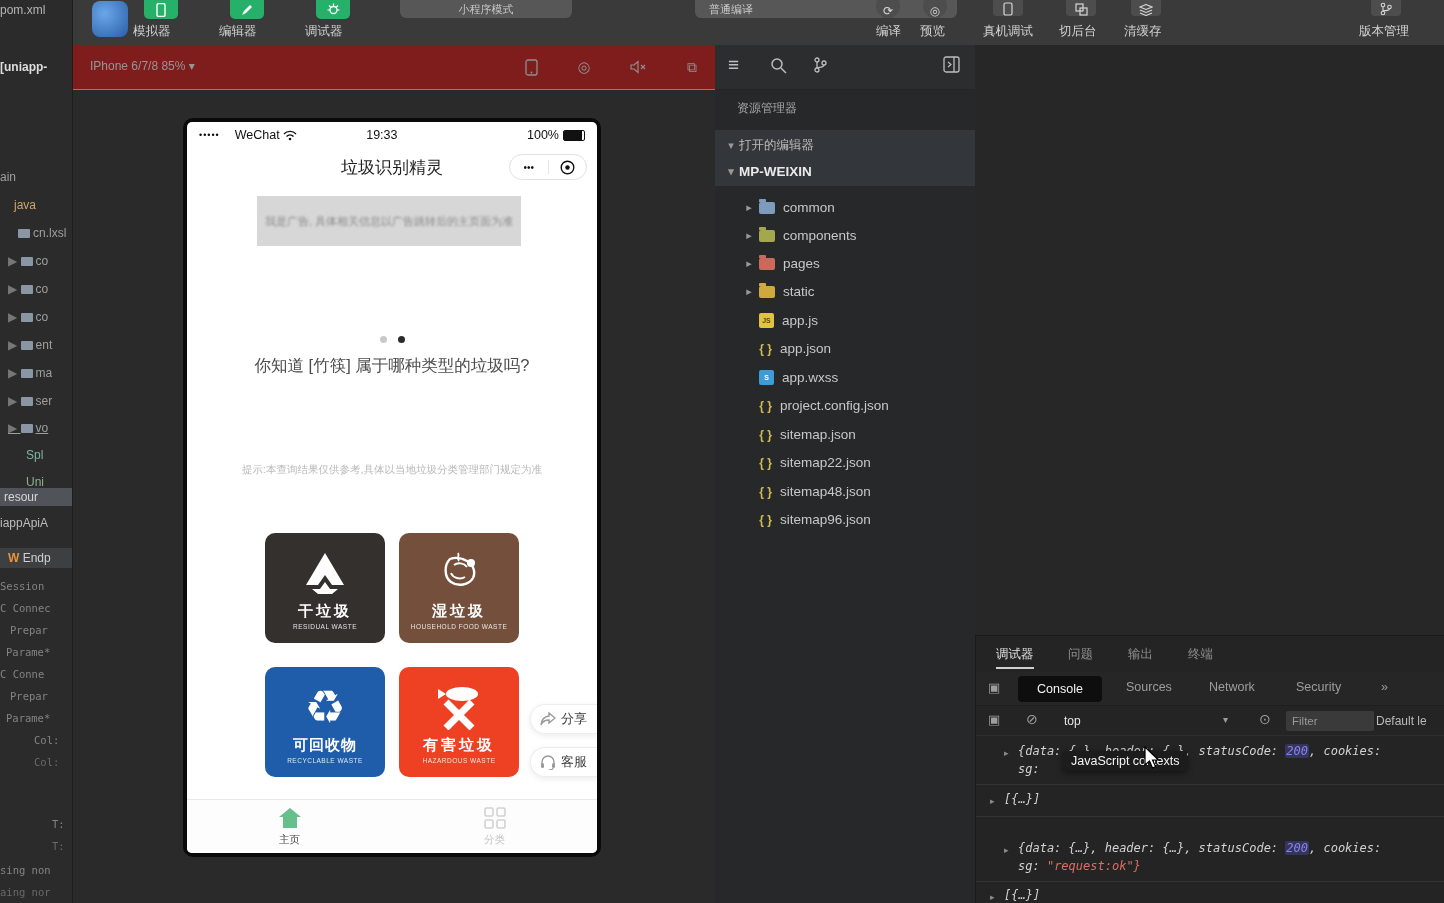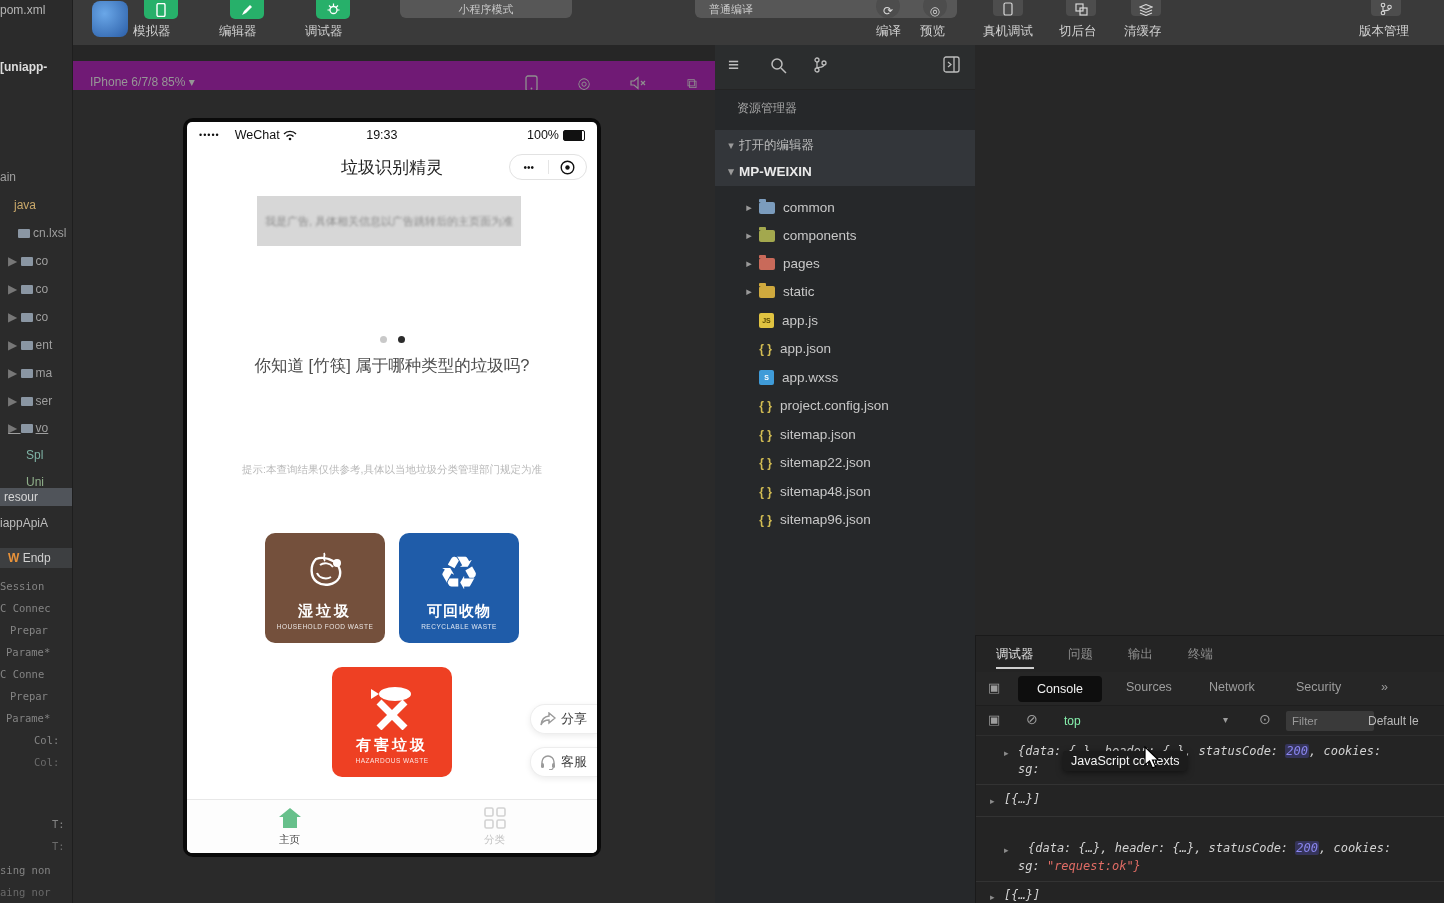--- a/index.html
+++ b/index.html
@@ -20,22 +20,22 @@
   .tb-label { position:absolute; top:23px; font-size:12.5px; color:#d2d2d2; white-space:nowrap; }
   .tb-pill { position:absolute; top:-6px; height:24px; background:#575757; border-radius:6px;
     color:#c9c9c9; font-size:11px; display:flex; align-items:center; padding:6px 14px 0; }
   .tb-circ { position:absolute; top:-6px; width:24px; height:24px; border-radius:50%;
     background:#4d4d4d; color:#d8d8d8; font-size:12px; display:flex; align-items:flex-end;
     justify-content:center; }
   .tb-sq { position:absolute; top:-4px; width:30px; height:20px; border-radius:4px;
     background:#4d4d4d; color:#d8d8d8; font-size:11px; display:flex; align-items:flex-end;
     justify-content:center; }
   
-  #simbar { left:73px; top:61px; width:642px; height:45px; background:#701a75;
-    border-bottom:5px solid #0ea5e9; }
+  #simbar { left:73px; top:45px; width:642px; height:45px; background:#7f1d1d;
+    border-bottom:1px solid #0ea5e9; }
   .device-txt { position:absolute; left:17px; top:14px; font-size:12px; color:#969696; }
   .simbar-ic { position:absolute; top:12px; width:20px; height:20px; color:#8f8f8f;
     display:flex; align-items:center; justify-content:center; }
   
   #exp-head { left:715px; top:45px; width:260px; height:45px; background:#2b2d2e;
     border-bottom:1px solid #242424; }
   #explorer { left:715px; top:90px; width:260px; height:813px; background:#26282a;
     color:#c4c4c4; overflow:hidden; }
   .exp-title { position:absolute; left:22px; top:10px; font-size:12px; color:#a6a6a6; }
   .tree-row { position:absolute; left:0; width:260px; height:27px; display:flex;
@@ -388,20 +388,30 @@
         <span class="dot" style="background:#c9c9c9;"></span>
         <span class="dot" style="background:#2b2b2b;"></span>
       </div>
 
       <div class="question">你知道 [竹筷] 属于哪种类型的垃圾吗?</div>
 
 
       <div class="hint">提示:本查询结果仅供参考,具体以当地垃圾分类管理部门规定为准</div>
 
       <div class="tiles">
+        <div class="tile" style="background:#33302e;">
+          <div class="tile-ic">
+              <svg width="46" height="44" viewBox="0 0 46 44">
+                <path d="M23 2 L42 34 H30 L23 24 L16 34 H4 Z" fill="#fff"></path>
+                <path d="M10 38 L18 38 L23 31 L28 38 L36 38 L30 43 L16 43 Z" fill="#fff"></path>
+              </svg>
+            </div>
+          <div class="tile-zh">干垃圾</div>
+          <div class="tile-en">RESIDUAL WASTE</div>
+        </div>
         <div class="tile" style="background:#74503c;">
           <div class="tile-ic">
               <svg width="46" height="44" viewBox="0 0 46 44">
                 <path d="M14 8 C8 14 8 26 15 31 C22 36 33 34 37 27 C40 21 37 13 31 10 C26 7 19 6 14 8 Z" fill="none" stroke="#fff" stroke-width="2.4"></path>
                 <path d="M18 14 C22 11 28 12 31 16 M15 22 C17 27 24 29 29 26" fill="none" stroke="#fff" stroke-width="2"></path>
                 <circle cx="35" cy="12" r="4" fill="#fff"></circle>
                 <path d="M22 2 C24 5 20 7 23 10" fill="none" stroke="#fff" stroke-width="1.8"></path>
               </svg>
             </div>
           <div class="tile-zh">湿垃圾</div>
@@ -478,38 +488,38 @@
       </div>
     <div class="dt-tab" style="left:150px;">Sources</div>
     <div class="dt-tab" style="left:233px;">Network</div>
     <div class="dt-tab" style="left:320px;text-align:right;">Security</div>
     <div class="dt-tab" style="left:405px;">»</div>
   </div>
 
   <div class="ct-row">
     <div class="abs" style="left:12px;top:6px;font-size:13px;color:#9d9d9d;">▣</div>
     <div class="abs" style="left:50px;top:5px;font-size:14px;color:#9d9d9d;"><span>⊘</span></div>
-    <div class="abs" style="left:88px;top:8px;font-size:12px;color:#86efac;">top</div>
+    <div class="abs" style="left:88px;top:8px;font-size:12px;color:#e5e5e5;">top</div>
     <div class="abs" style="left:247px;top:8px;font-size:10px;color:#9d9d9d;">▾</div>
     <div class="abs" style="left:283px;top:5px;font-size:14px;color:#9d9d9d;"><span>⊙</span></div>
     <input class="filterbox" placeholder="Filter" style="">
-    <div class="abs" style="left:392px;top:8px;font-size:12px;color:#bababa;white-space:nowrap;">Default le</div>
+    <div class="abs" style="left:400px;top:8px;font-size:12px;color:#bababa;white-space:nowrap;">Default le</div>
   </div>
 
   <span class="c-arrow" style="top:112px;">▸</span>
   <div class="c-line" style="top:108px;filter:blur(0.3px);"><span>{data: {…}, header: {…}, statusCode: </span><span class="c-num">200</span><span>, cookies:</span></div>
   <div class="c-line" style="top:126px;"><span>sg: </span></div>
   <div class="c-sep" style="top:148px;"></div>
 
   <span class="c-arrow" style="top:160px;left:14px;">▸</span>
   <div class="c-line" style="top:156px;left:28px;">[{…}]</div>
   <div class="c-sep" style="top:180px;"></div>
 
   <span class="c-arrow" style="top:209px;">▸</span>
-  <div class="c-line" style="top:205px;margin-left:10px;"><span>{data: {…}, header: {…}, statusCode: </span><span class="c-num">200</span><span>, cookies:</span></div>
+  <div class="c-line" style="top:205px;"><span>{data: {…}, header: {…}, statusCode: </span><span class="c-num">200</span><span>, cookies:</span></div>
   <div class="c-line" style="top:223px;"><span>sg: </span><span class="c-str" style="filter:blur(0.5px);">"request:ok"}</span></div>
   <div class="c-sep" style="top:245px;"></div>
 
   <span class="c-arrow" style="top:256px;left:14px;">▸</span>
   <div class="c-line" style="top:252px;left:28px;">[{…}]</div>
 
   <div class="tooltip">JavaScript contexts</div>
 </div>
 
 <svg class="abs" id="cursor" width="18" height="24" viewBox="0 0 18 24">

